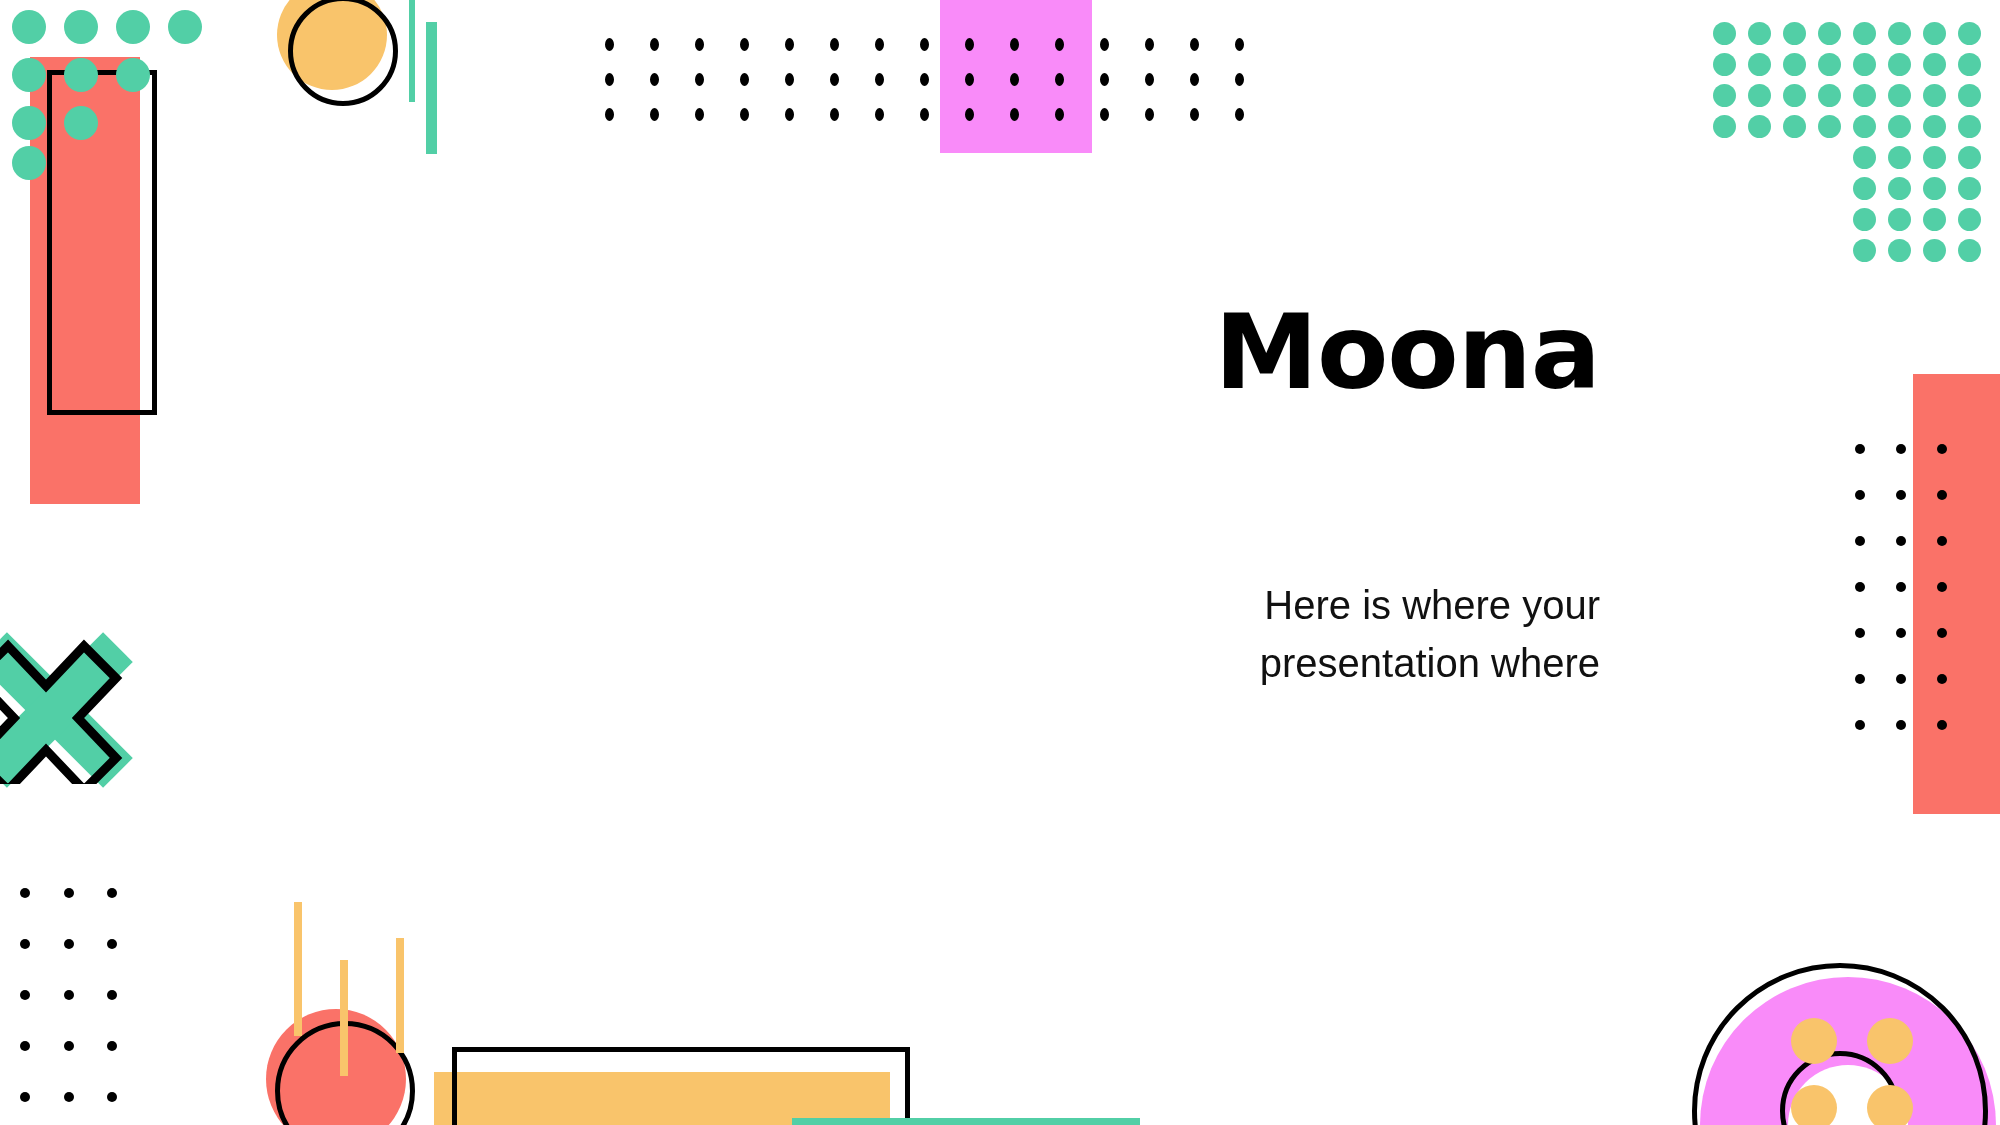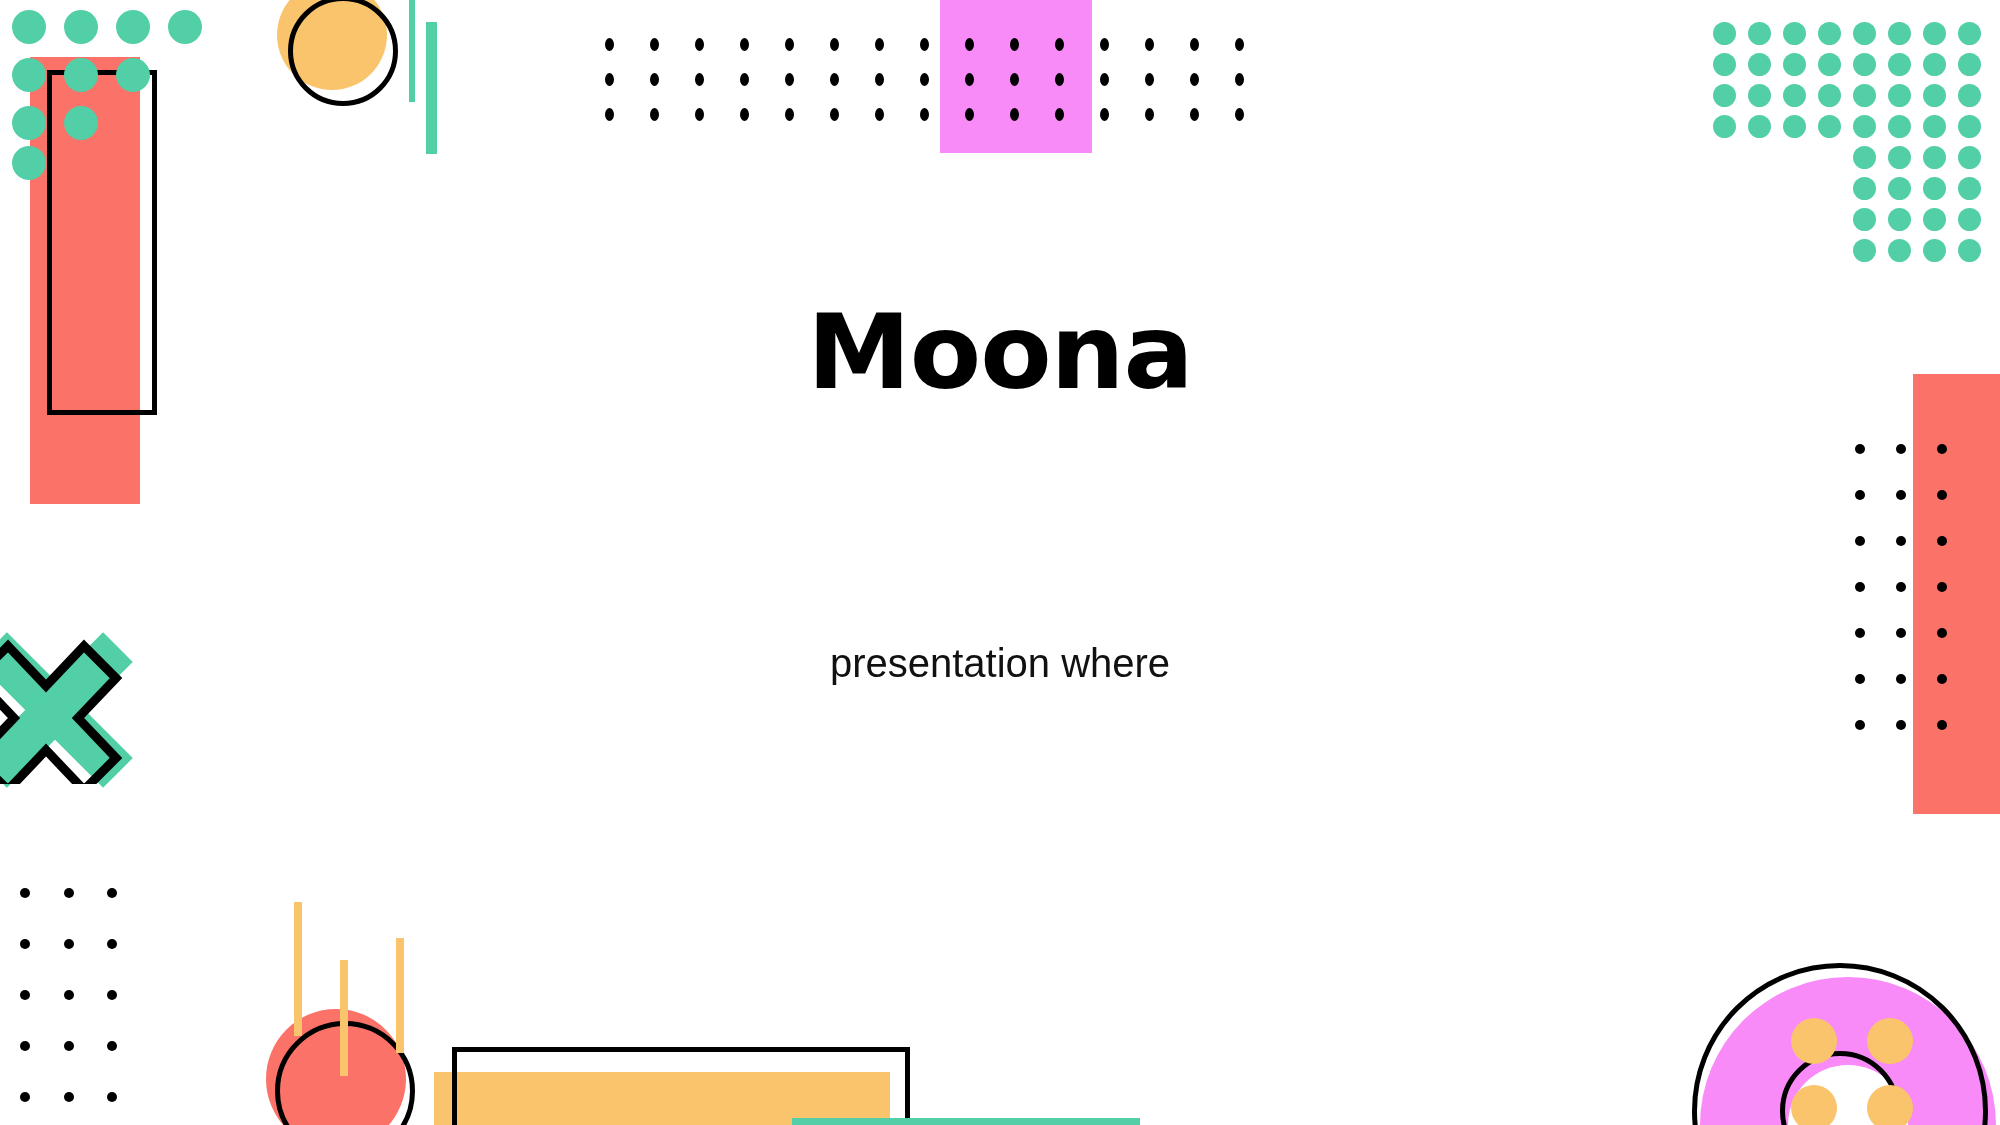--- a/index.html
+++ b/index.html
@@ -18,21 +18,21 @@
     overflow: hidden;
   }
   .shape { position: absolute; }
 
   
   #text-block {
     position: absolute;
     left: 400px;
     top: 300px;
     width: 1200px;
-    text-align: center;
+    text-align: right;
     z-index: 40;
   }
   #slide-title {
     font-family: "DejaVu Sans", "Liberation Sans", sans-serif;
     font-weight: 700;
     font-size: 104px;
     line-height: 1.0;
     letter-spacing: -1px;
     color: #000000;
     margin: 0;
@@ -283,18 +283,18 @@
     <div style="position:absolute; left:88px; top:88px; width:120px; height:120px; border-radius:50%; border:5px solid #000000; box-sizing:border-box;"></div>
   </div>
   <span class="dot" style="left:1791px; top:1018px; width:46px; height:46px; background:#F9C46B; z-index:12;"></span>
   <span class="dot" style="left:1867px; top:1018px; width:46px; height:46px; background:#F9C46B; z-index:12;"></span>
   <span class="dot" style="left:1791px; top:1085px; width:46px; height:46px; background:#F9C46B; z-index:12;"></span>
   <span class="dot" style="left:1867px; top:1085px; width:46px; height:46px; background:#F9C46B; z-index:12;"></span>
 
   <div id="text-block">
     <h1 id="slide-title">Moona</h1>
     <p id="slide-tagline">
-      <br>
+      <span>Here is where your</span><br>
       <span>presentation where</span>
     </p>
   </div>
 
 </div>
 
 </body></html>

